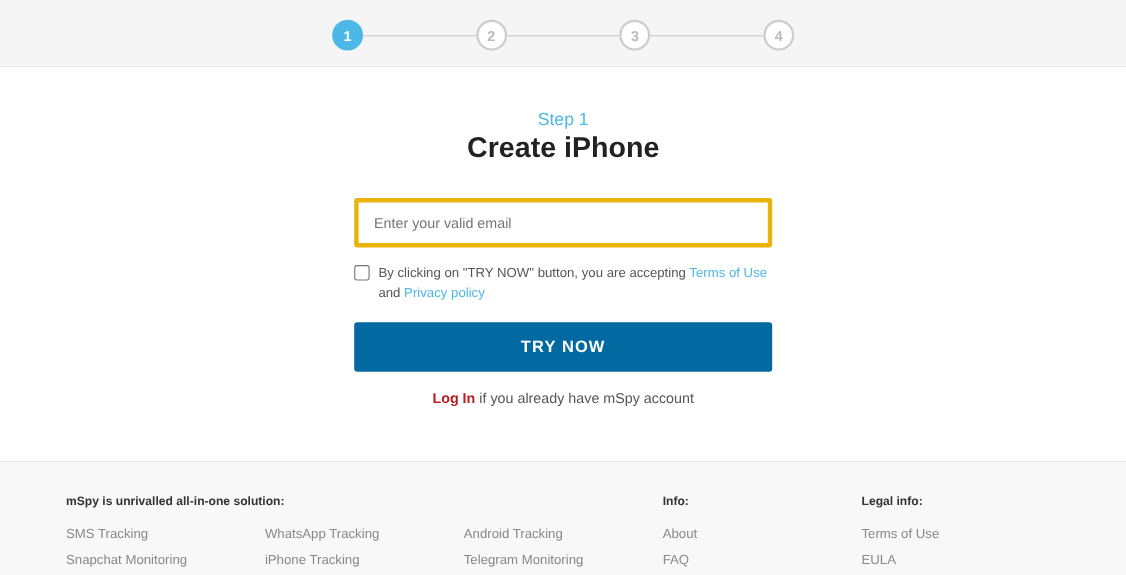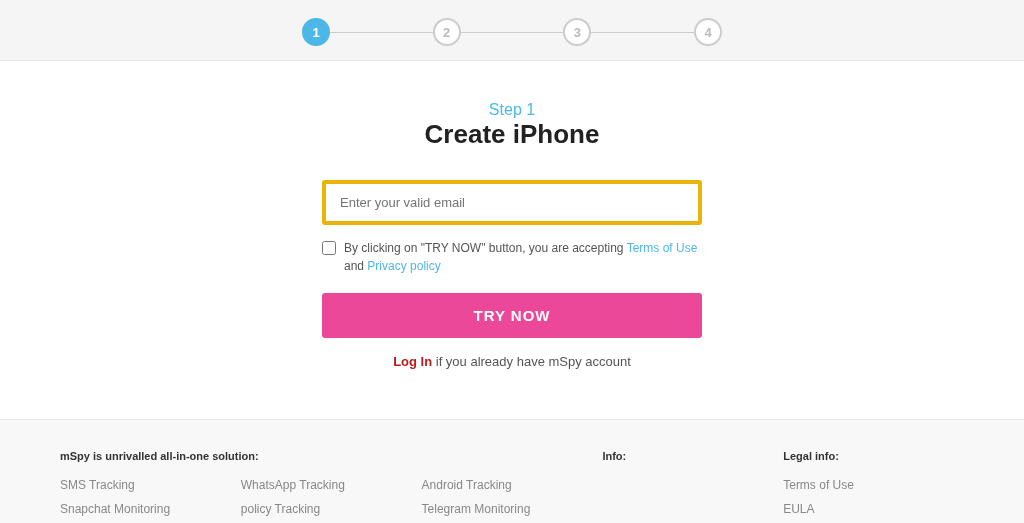--- a/index.html
+++ b/index.html
@@ -96,21 +96,21 @@
       color: #555;
       line-height: 1.5;
     }
     .terms-link {
       color: #4db8e8;
       text-decoration: none;
     }
     .try-now-btn {
       width: 100%;
       padding: 14px;
-      background: #ec4899;
+      background: #0369a1;
       color: #fff;
       border: none;
       border-radius: 3px;
       font-size: 15px;
       font-weight: bold;
       letter-spacing: 1px;
       cursor: pointer;
       margin-bottom: 16px;
     }
     .login-text {
@@ -200,31 +200,35 @@
 
   <div style="flex:3; display:flex; flex-direction:column;">
     <div class="footer-title">mSpy is unrivalled all-in-one solution:</div>
     <div style="display:flex; gap:0;">
       <div class="footer-col" id="fcol1">
           <a href="#" class="footer-link">SMS Tracking</a>
           <a href="#" class="footer-link">Snapchat Monitoring</a>
         </div>
       <div class="footer-col" id="fcol2">
           <a href="#" class="footer-link">WhatsApp Tracking</a>
-          <a href="#" class="footer-link">policy Tracking</a>
+          <a href="#" class="footer-link">iPhone Tracking</a>
         </div>
       <div class="footer-col" id="fcol3">
           <a href="#" class="footer-link">Android Tracking</a>
           <a href="#" class="footer-link">Telegram Monitoring</a>
         </div>
     </div>
   </div>
 
   <div class="footer-section">
     <div class="footer-title">Info:</div>
+    <div id="info-links">
+        <a href="#" class="footer-link">About</a>
+        <a href="#" class="footer-link">FAQ</a>
+      </div>
   </div>
 
   <div class="footer-section">
     <div class="footer-title">Legal info:</div>
     <div id="legal-links">
         <a href="#" class="footer-link">Terms of Use</a>
         <a href="#" class="footer-link">EULA</a>
       </div>
   </div>
 </div>

